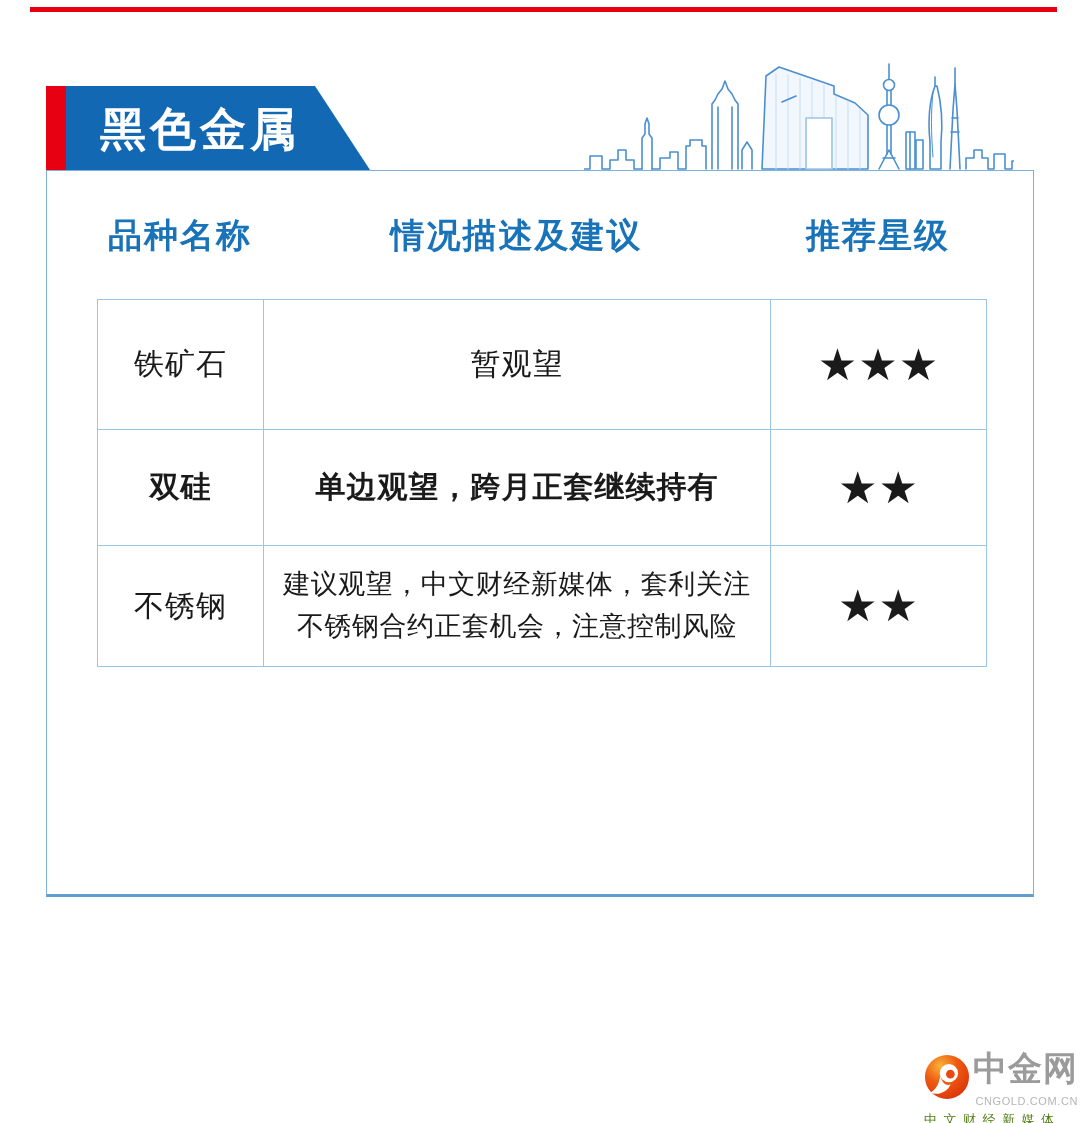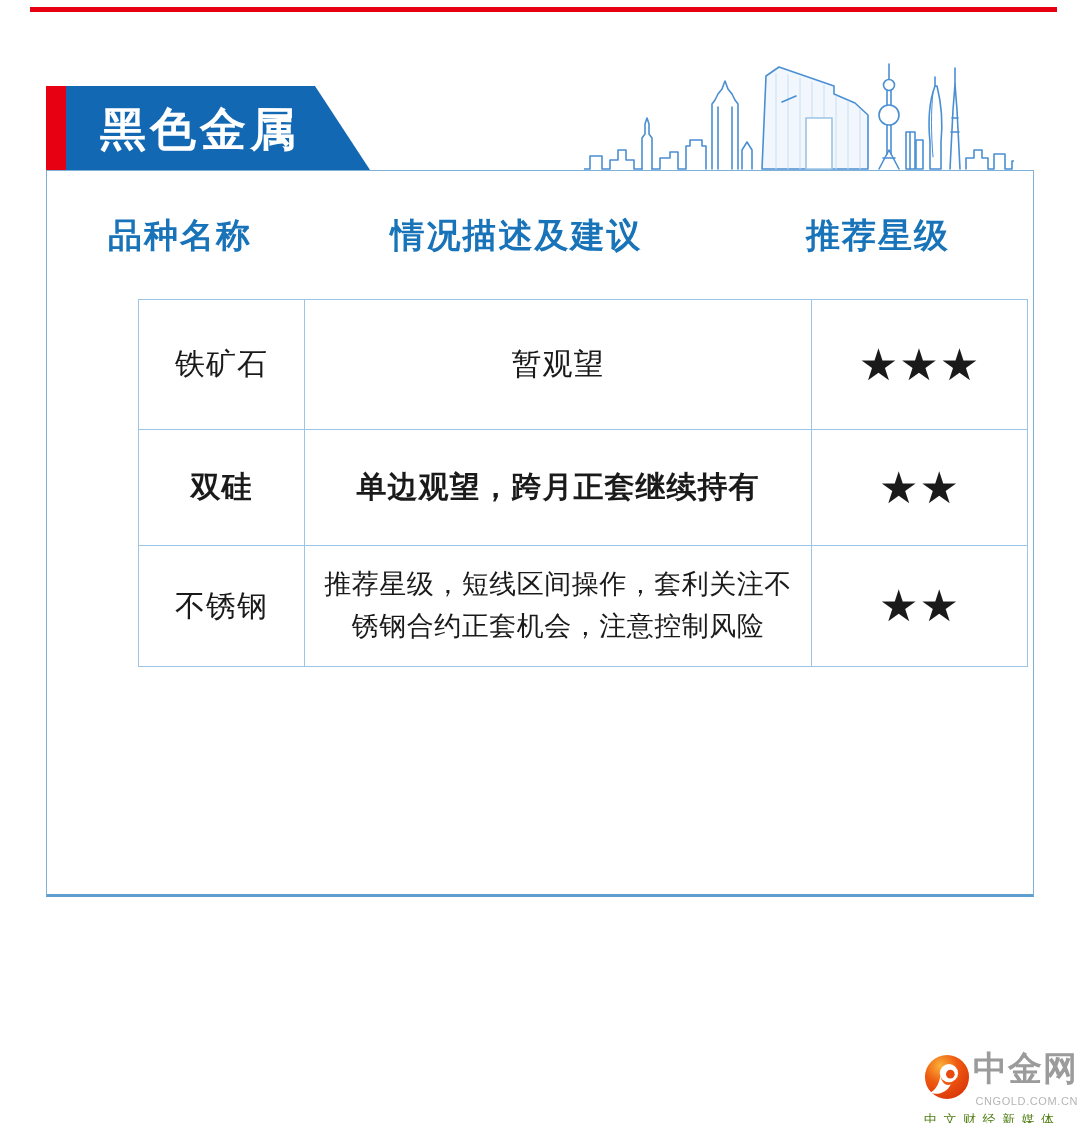--- a/index.html
+++ b/index.html
@@ -25,21 +25,21 @@
             background:#ffffff;border:1px solid #7fb0d8;border-bottom:3px solid #5f9fd0;}
 
   
   .col-headers{position:absolute;left:50px;top:42px;width:889px;display:flex;}
   .col-head{color:#1873b9;font-size:34px;font-weight:bold;text-align:center;letter-spacing:2px;}
   .col-head.c1{width:166px;text-align:center;}
   .col-head.c2{width:507px;}
   .col-head.c3{width:216px;}
 
   
-  table.rec{position:absolute;left:50px;top:128px;width:889px;border-collapse:collapse;table-layout:fixed;margin-left:41px;}
+  table.rec{position:absolute;left:50px;top:128px;width:889px;border-collapse:collapse;table-layout:fixed;}
   table.rec td{border:1px solid #9cc4e4;text-align:center;vertical-align:middle;color:#1a1a1a;
                padding:0 10px;box-sizing:border-box;}
   td.name{font-size:30px;letter-spacing:1px;}
   td.desc{font-size:30px;letter-spacing:1px;}
   tr.r4 td.desc{font-size:27px;line-height:1.55;letter-spacing:0.5px;}
   td.stars{font-size:44px;color:#e60012;letter-spacing:1px;line-height:1;}
   tr.r1{height:130px;} tr.r2{height:116px;font-weight:bold;} tr.r3{height:115px;} tr.r4{height:121px;}
 
   
   .logo{position:absolute;left:924px;top:1051px;width:145px;}
@@ -138,21 +138,21 @@
           <td class="desc">暂观望</td>
           <td class="stars">★★★</td>
         </tr>
         <tr class="r2">
           <td class="name">双硅</td>
           <td class="desc">单边观望，跨月正套继续持有</td>
           <td class="stars">★★</td>
         </tr>
         <tr class="r4">
           <td class="name">不锈钢</td>
-          <td class="desc">推荐星级，短线区间操作，套利关注不锈钢合约正套机会，注意控制风险</td>
+          <td class="desc">建议观望，中文财经新媒体，套利关注不锈钢合约正套机会，注意控制风险</td>
           <td class="stars">★★</td>
         </tr>
       </tbody>
     </table>
   </div>
 
   <div class="logo">
     <div class="logo-top">
       <svg class="logo-mark" viewBox="0 0 48 48" xmlns="http://www.w3.org/2000/svg">
         <defs>

